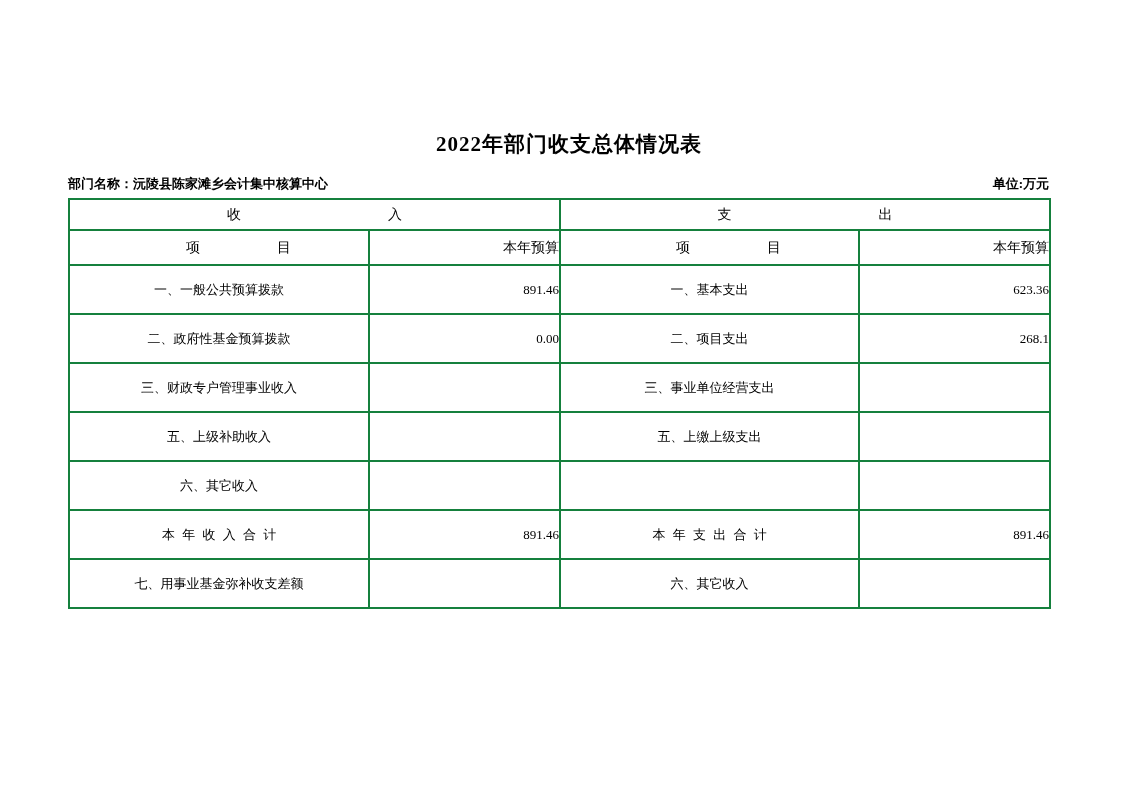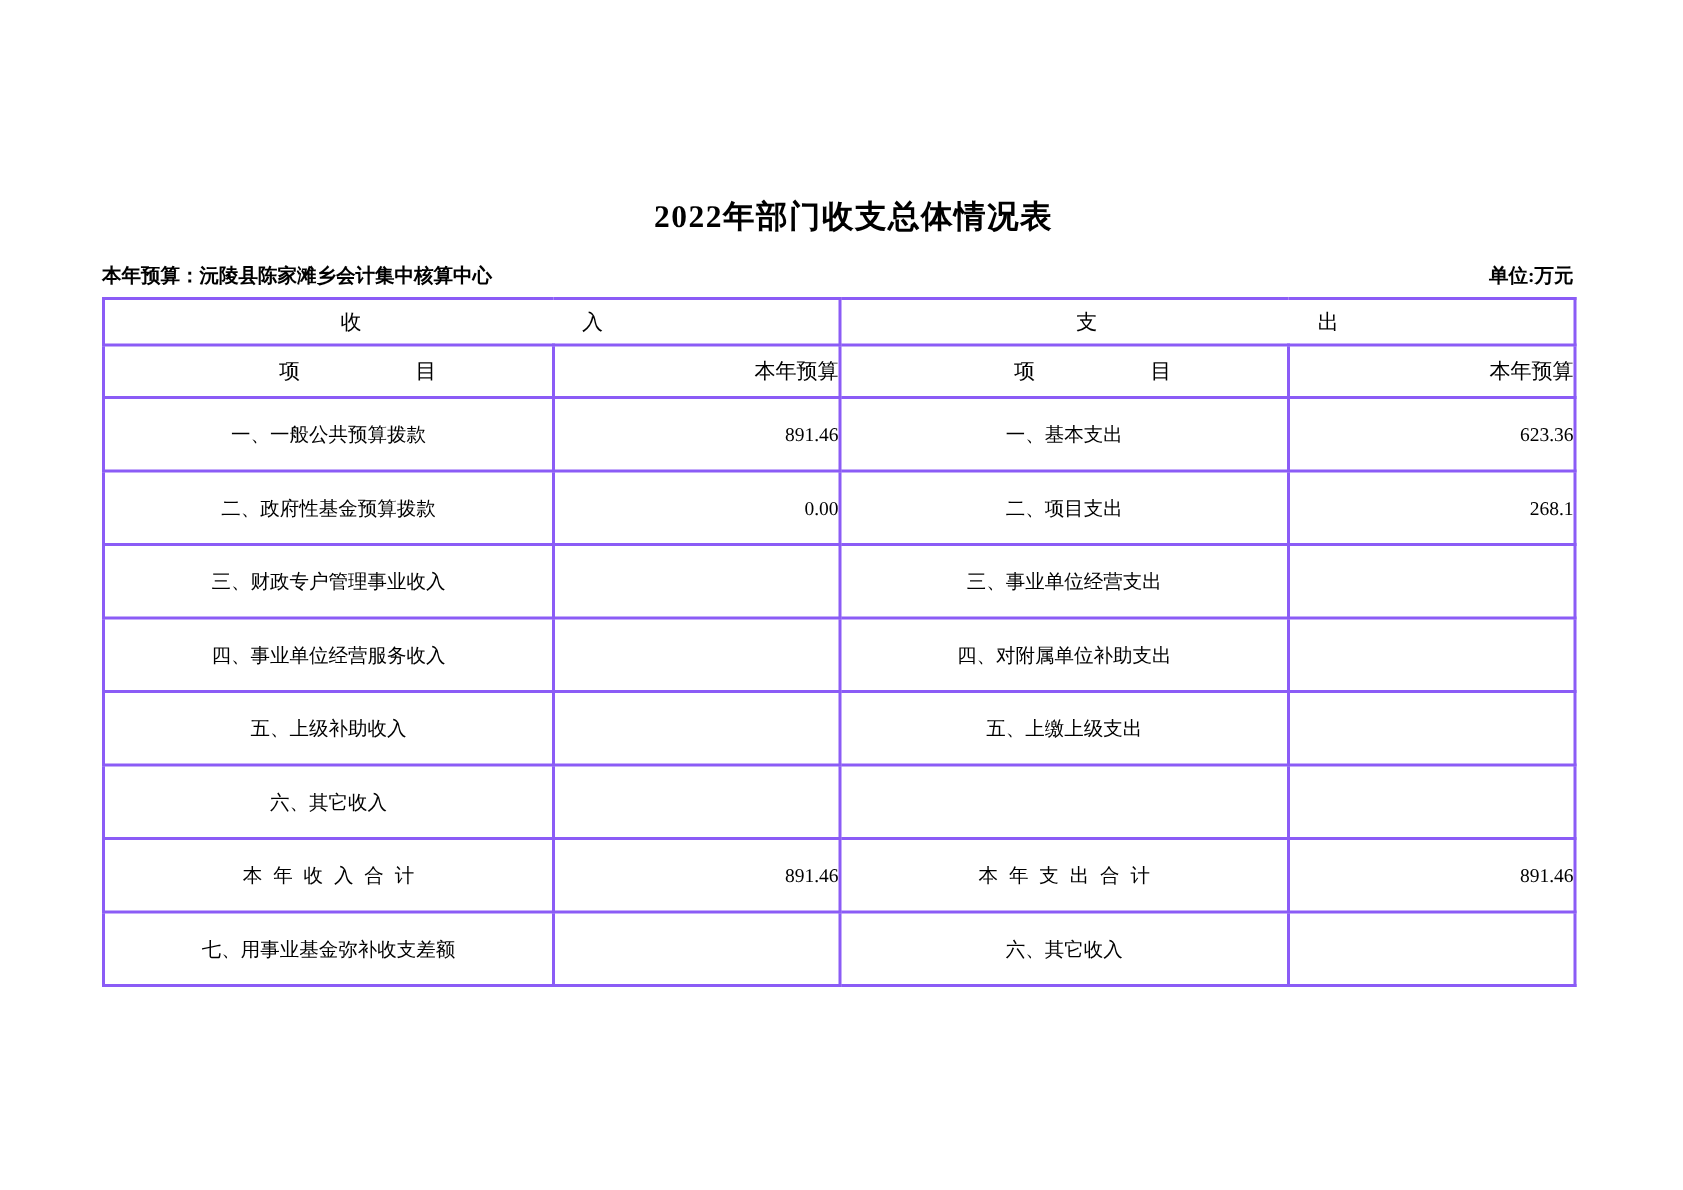--- a/index.html
+++ b/index.html
@@ -37,21 +37,21 @@
   }
   table.budget-table {
     position: absolute;
     top: 198px;
     left: 68px;
     width: 981px;
     border-collapse: collapse;
     table-layout: fixed;
   }
   table.budget-table td {
-    border: 2px solid #8b5cf6;
+    border: 2px solid #15803d;
     padding: 0;
     overflow: hidden;
     vertical-align: middle;
     background: #ffffff;
   }
   col.c-item-l  { width: 300px; }
   col.c-val-l   { width: 191px; }
   col.c-item-r  { width: 299px; }
   col.c-val-r   { width: 191px; }
 
@@ -84,21 +84,21 @@
   td.totals-cell { word-spacing: 4px; border-radius: 21px; }
 </style>
 </head>
 <body>
 
 <div class="page">
 
   <h1 class="doc-title">2022年部门收支总体情况表</h1>
 
   <div class="meta-row">
-    <span>本年预算：沅陵县陈家滩乡会计集中核算中心</span>
+    <span>部门名称：沅陵县陈家滩乡会计集中核算中心</span>
     <span>单位:万元</span>
   </div>
 
   <table class="budget-table">
     <colgroup>
       <col class="c-item-l">
         <col class="c-val-l">
         <col class="c-item-r">
         <col class="c-val-r">
     </colgroup>
@@ -126,26 +126,20 @@
         <td class="item-cell">二、项目支出</td>
         <td class="value-cell">268.1</td>
       </tr>
       <tr class="data-row">
         <td class="item-cell">三、财政专户管理事业收入</td>
         <td class="value-cell"></td>
         <td class="item-cell">三、事业单位经营支出</td>
         <td class="value-cell"></td>
       </tr>
       <tr class="data-row">
-        <td class="item-cell">四、事业单位经营服务收入</td>
-        <td class="value-cell"></td>
-        <td class="item-cell">四、对附属单位补助支出</td>
-        <td class="value-cell"></td>
-      </tr>
-      <tr class="data-row">
         <td class="item-cell">五、上级补助收入</td>
         <td class="value-cell"></td>
         <td class="item-cell">五、上缴上级支出</td>
         <td class="value-cell"></td>
       </tr>
       <tr class="data-row">
         <td class="item-cell">六、其它收入</td>
         <td class="value-cell"></td>
         <td class="item-cell"></td>
         <td class="value-cell"></td>

